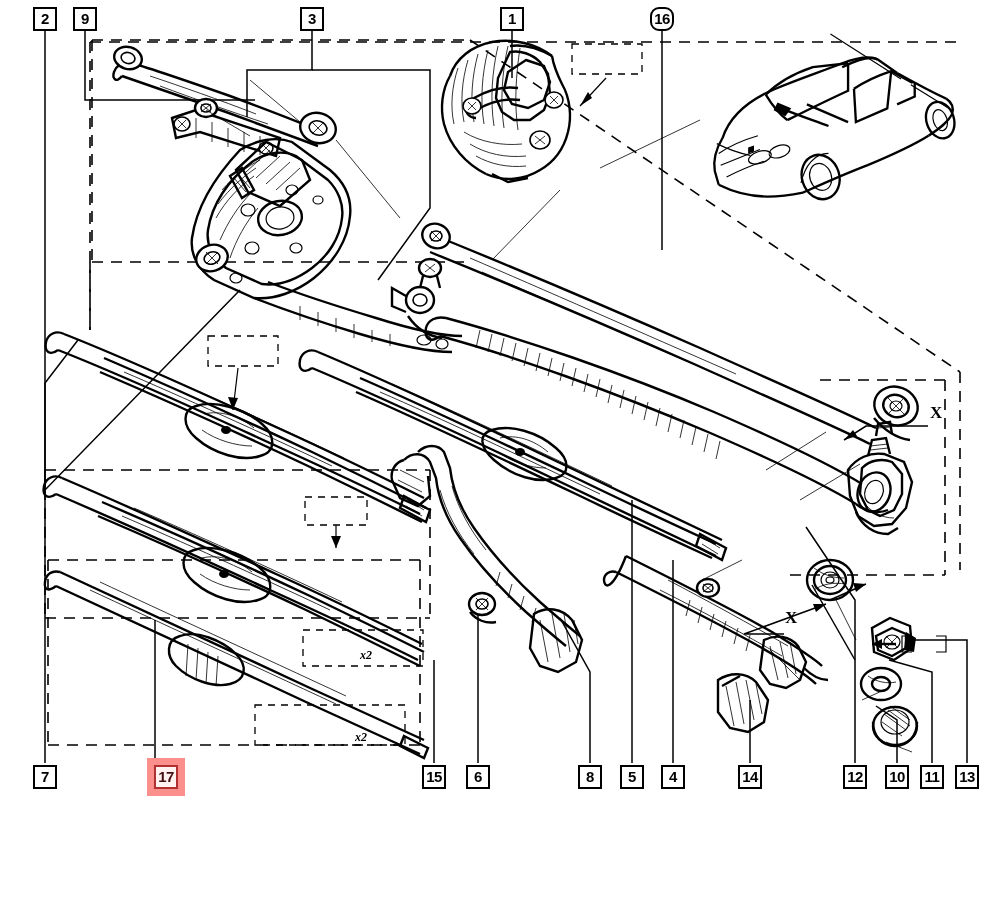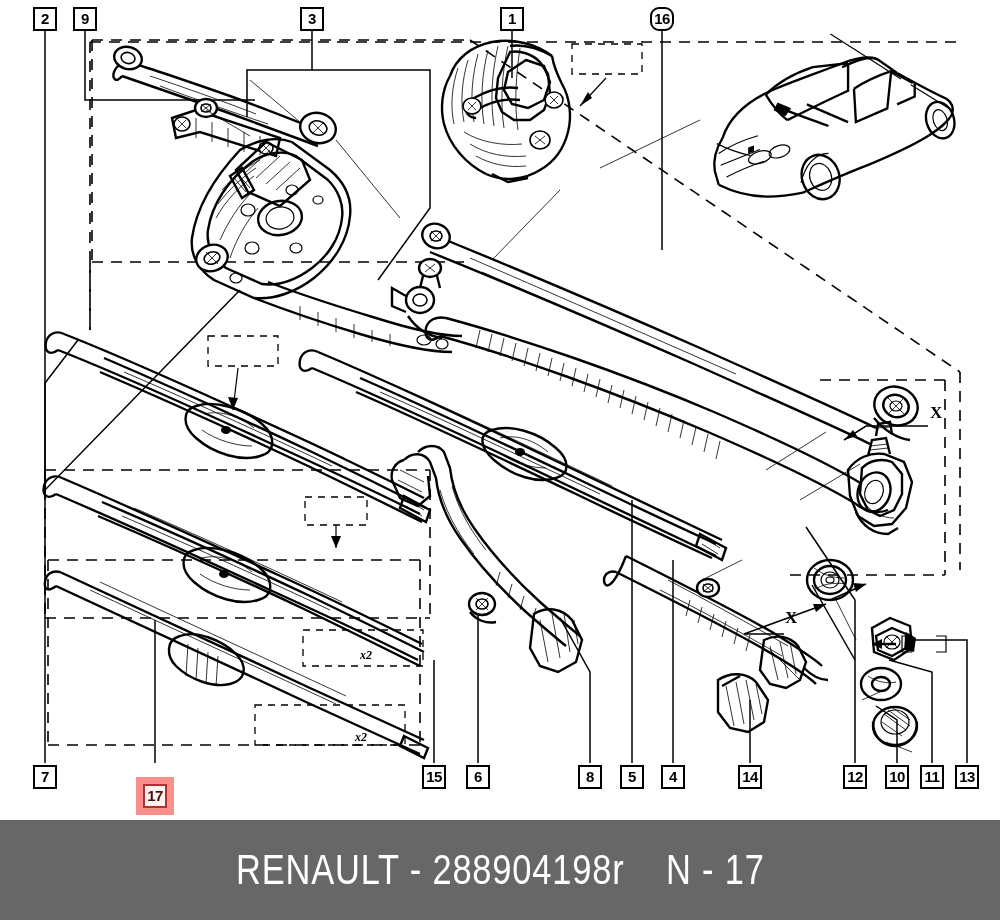--- a/index.html
+++ b/index.html
@@ -567,30 +567,27 @@
   <div class="qty-label" style="left:355px; top:730px;">x2</div>
 
   <div class="callout" style="left:33px;  top:7px;">2</div>
   <div class="callout" style="left:73px;  top:7px;">9</div>
   <div class="callout" style="left:300px; top:7px;">3</div>
   <div class="callout" style="left:500px; top:7px;">1</div>
   <div class="callout" style="left:650px; top:7px;border-radius:9px;">16</div>
 
   <div class="callout" style="left:33px;  top:765px;">7</div>
 
-  <div class="callout highlight" style="left:143px; top:765px;margin-top:19px;">17</div>
+  <div class="callout highlight" style="left:154px; top:765px;">17</div>
 
   <div class="callout" style="left:422px; top:765px;">15</div>
   <div class="callout" style="left:466px; top:765px;">6</div>
   <div class="callout" style="left:578px; top:765px;">8</div>
   <div class="callout" style="left:620px; top:765px;">5</div>
   <div class="callout" style="left:661px; top:765px;">4</div>
   <div class="callout" style="left:738px; top:765px;">14</div>
   <div class="callout" style="left:843px; top:765px;">12</div>
   <div class="callout" style="left:885px; top:765px;">10</div>
   <div class="callout" style="left:920px; top:765px;">11</div>
   <div class="callout" style="left:955px; top:765px;">13</div>
 
-  <div id="footer-bar">
-    <span id="footer-text">RENAULT - 288904198r    N - 17</span>
-  </div>
 
 </div>
 
 </body></html>

